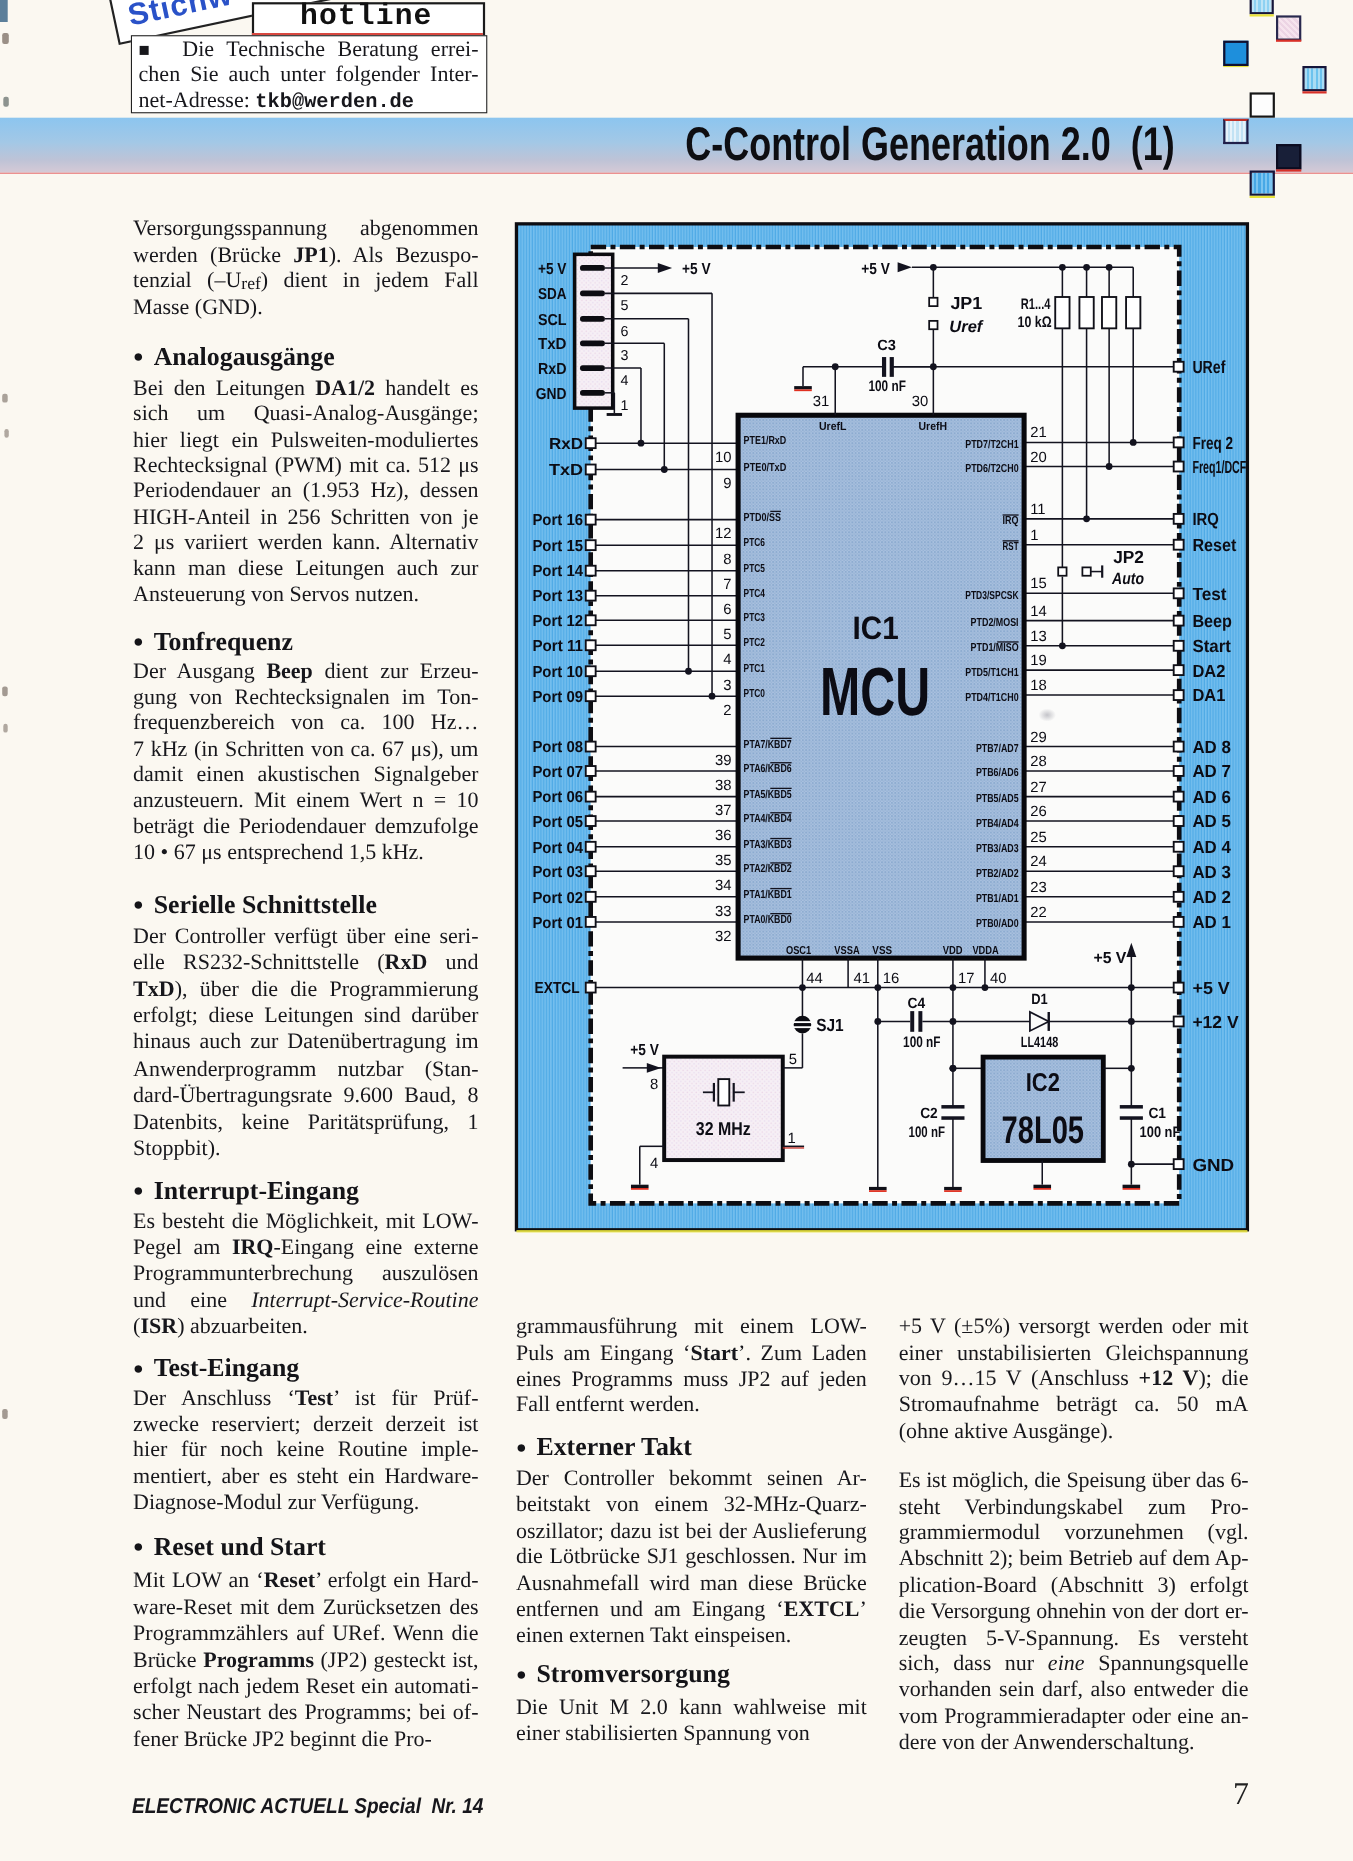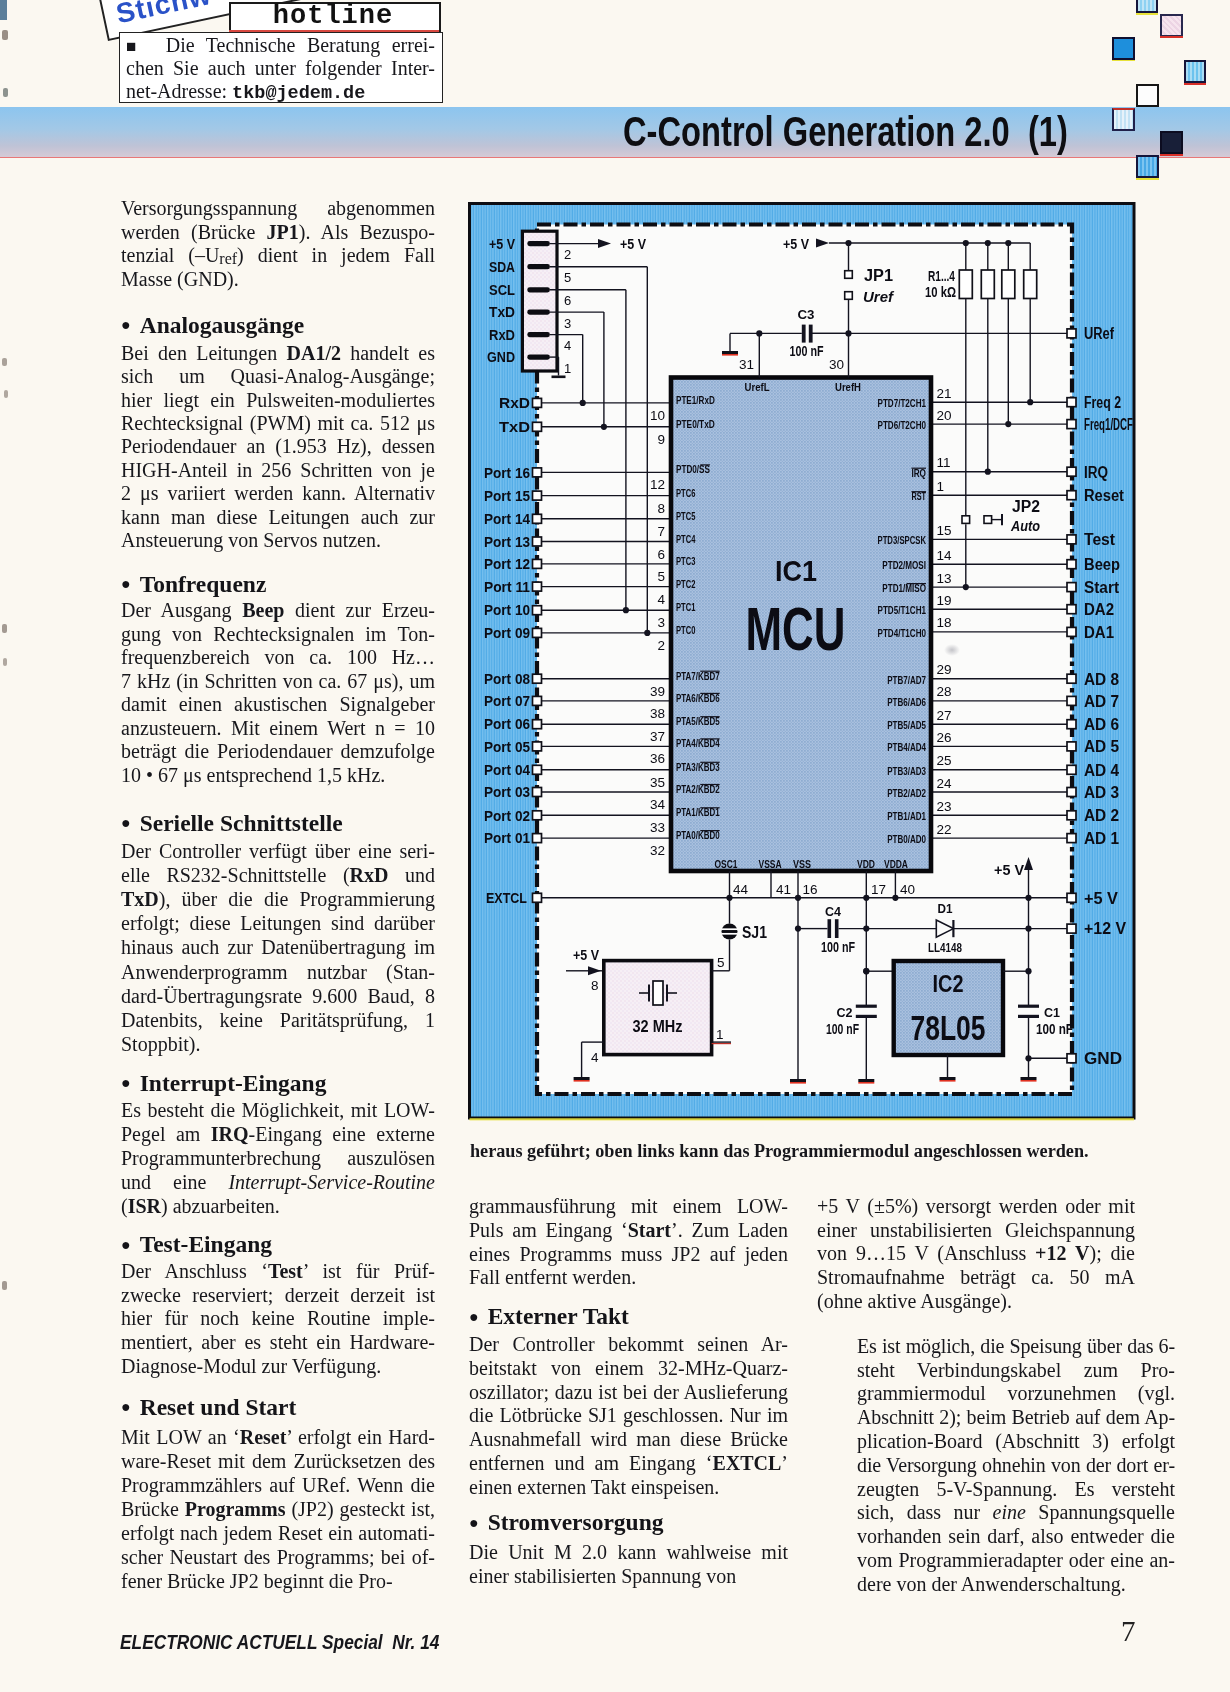--- a/index.html
+++ b/index.html
@@ -35,21 +35,21 @@
 <div style="position:absolute;left:229px;top:1.5px;width:208px;height:28px;">
   <div style="text-align:center;font-family:'Liberation Mono',monospace;font-weight:bold;
        font-size:27px;margin-top:-1px;letter-spacing:1px;color:#111;">hotline</div>
 </div>
 
 <div style="position:absolute;left:119px;top:31.5px;width:322px;height:69px;background:#fff;
      border:1.6px solid #222;"></div>
 <div class="col" style="left:126px;top:33.5px;width:309px;">
   <div class="ln" style="height:23.4px"><span style="font-size:17px;">■</span>&nbsp;&nbsp;Die Technische Beratung errei-</div>
   <div class="ln" style="height:23.4px">chen Sie auch unter folgender Inter-</div>
-  <div class="ln last" style="height:23.4px">net-Adresse: <span style="font-family:'Liberation Mono',monospace;font-weight:bold;font-size:18.5px;">tkb@jedem.de</span></div>
+  <div class="ln last" style="height:23.4px">net-Adresse: <span style="font-family:'Liberation Mono',monospace;font-weight:bold;font-size:18.5px;">tkb@werden.de</span></div>
 </div>
 
 <div style="position:absolute;left:1136px;top:-9px;width:22px;height:22px;background:repeating-linear-gradient(90deg,#bfe4f6 0 2px,#8ed1f2 2px 4px);border:2px solid #15153a;box-sizing:border-box;"></div>
 <div style="position:absolute;left:1136px;top:13px;width:22px;height:1.8px;background:#e8e23a;"></div>
 
 <div style="position:absolute;left:1160px;top:13.5px;width:23px;height:23px;background:repeating-linear-gradient(45deg,#f6e4ee 0 2px,#ecd4e4 2px 4px);border:2px solid #28284e;box-sizing:border-box;"></div>
 <div style="position:absolute;left:1160px;top:36px;width:23px;height:1.8px;background:#d83028;"></div>
 
 <div style="position:absolute;left:1112px;top:36.5px;width:23px;height:23.5px;background:#1e8fdc;border:2px solid #101030;box-sizing:border-box;"></div>
 <div style="position:absolute;left:1112px;top:59.6px;width:23px;height:1.8px;background:#e8e23a;"></div>
@@ -511,21 +511,20 @@
 <line x1="1028.5" y1="1058.3" x2="1028.5" y2="1077" stroke="#13131f" stroke-width="1.4"></line>
 <rect x="1020.5" y="1077" width="16" height="3" fill="#101018"></rect>
 <rect x="1020.5" y="1080" width="16" height="1.6" fill="#e03020"></rect>
 <text x="1044" y="1016.5" font-family="Liberation Sans, sans-serif" font-size="13.5" font-weight="bold" text-anchor="start" fill="#0c0c14" style="" textLength="16" lengthAdjust="spacingAndGlyphs">C1</text>
 <text x="1036" y="1033.5" font-family="Liberation Sans, sans-serif" font-size="14" font-weight="bold" text-anchor="start" fill="#0c0c14" style="" textLength="37" lengthAdjust="spacingAndGlyphs">100 nF</text>
 </svg>
 
 <div style="position:absolute;left:944px;top:644px;width:16px;height:12px;background:radial-gradient(ellipse,rgba(150,150,160,0.55),rgba(150,150,160,0) 70%);"></div>
 
 <div class="col" style="left:470px;top:1140.6px;width:668px;">
-  <div class="ln cap last" style="height:23.9px;">heraus geführt; oben links kann das Programmiermodul angeschlossen werden.</div>
 </div>
 
 <div class="col" style="left:121px;top:197.0px;width:314px;">
 <div class="ln bd" style="height:23.5px">Versorgungsspannung abgenommen</div>
 <div class="ln bd" style="height:23.5px">werden (Brücke <b>JP1</b>). Als Bezuspo-</div>
 <div class="ln bd" style="height:23.5px">tenzial (–U<span class="sub">ref</span>) dient in jedem Fall</div>
 <div class="ln bd last" style="height:23.5px">Masse (GND).</div>
 </div>
 
 <div class="hd" style="left:121px;top:311.5px;"><span class="bu">●</span>Analogausgänge</div>
@@ -628,21 +627,21 @@
 </div>
 
 <div class="col" style="left:817px;top:1194.8px;width:318px;">
 <div class="ln bd" style="height:23.8px">+5 V (±5%) versorgt werden oder mit</div>
 <div class="ln bd" style="height:23.8px">einer unstabilisierten Gleichspannung</div>
 <div class="ln bd" style="height:23.8px">von 9…15 V (Anschluss <b>+12 V</b>); die</div>
 <div class="ln bd" style="height:23.8px">Stromaufnahme beträgt ca. 50 mA</div>
 <div class="ln bd last" style="height:23.8px">(ohne aktive Ausgänge).</div>
 </div>
 
-<div class="col" style="left:857px;top:1334.8px;width:318px;">
+<div class="col" style="left:817px;top:1334.8px;width:318px;">
 <div class="ln bd" style="height:23.8px"><span style="letter-spacing:-0.14px">Es ist möglich, die Speisung über das 6-</span></div>
 <div class="ln bd" style="height:23.8px">steht Verbindungskabel zum Pro-</div>
 <div class="ln bd" style="height:23.8px">grammiermodul vorzunehmen (vgl.</div>
 <div class="ln bd" style="height:23.8px"><span style="letter-spacing:-0.1px">Abschnitt 2); beim Betrieb auf dem Ap-</span></div>
 <div class="ln bd" style="height:23.8px">plication-Board (Abschnitt 3) erfolgt</div>
 <div class="ln bd" style="height:23.8px"><span style="letter-spacing:-0.12px">die Versorgung ohnehin von der dort er-</span></div>
 <div class="ln bd" style="height:23.8px">zeugten 5-V-Spannung. Es versteht</div>
 <div class="ln bd" style="height:23.8px">sich, dass nur <i>eine</i> Spannungsquelle</div>
 <div class="ln bd" style="height:23.8px">vorhanden sein darf, also entweder die</div>
 <div class="ln bd" style="height:23.8px">vom Programmieradapter oder eine an-</div>

